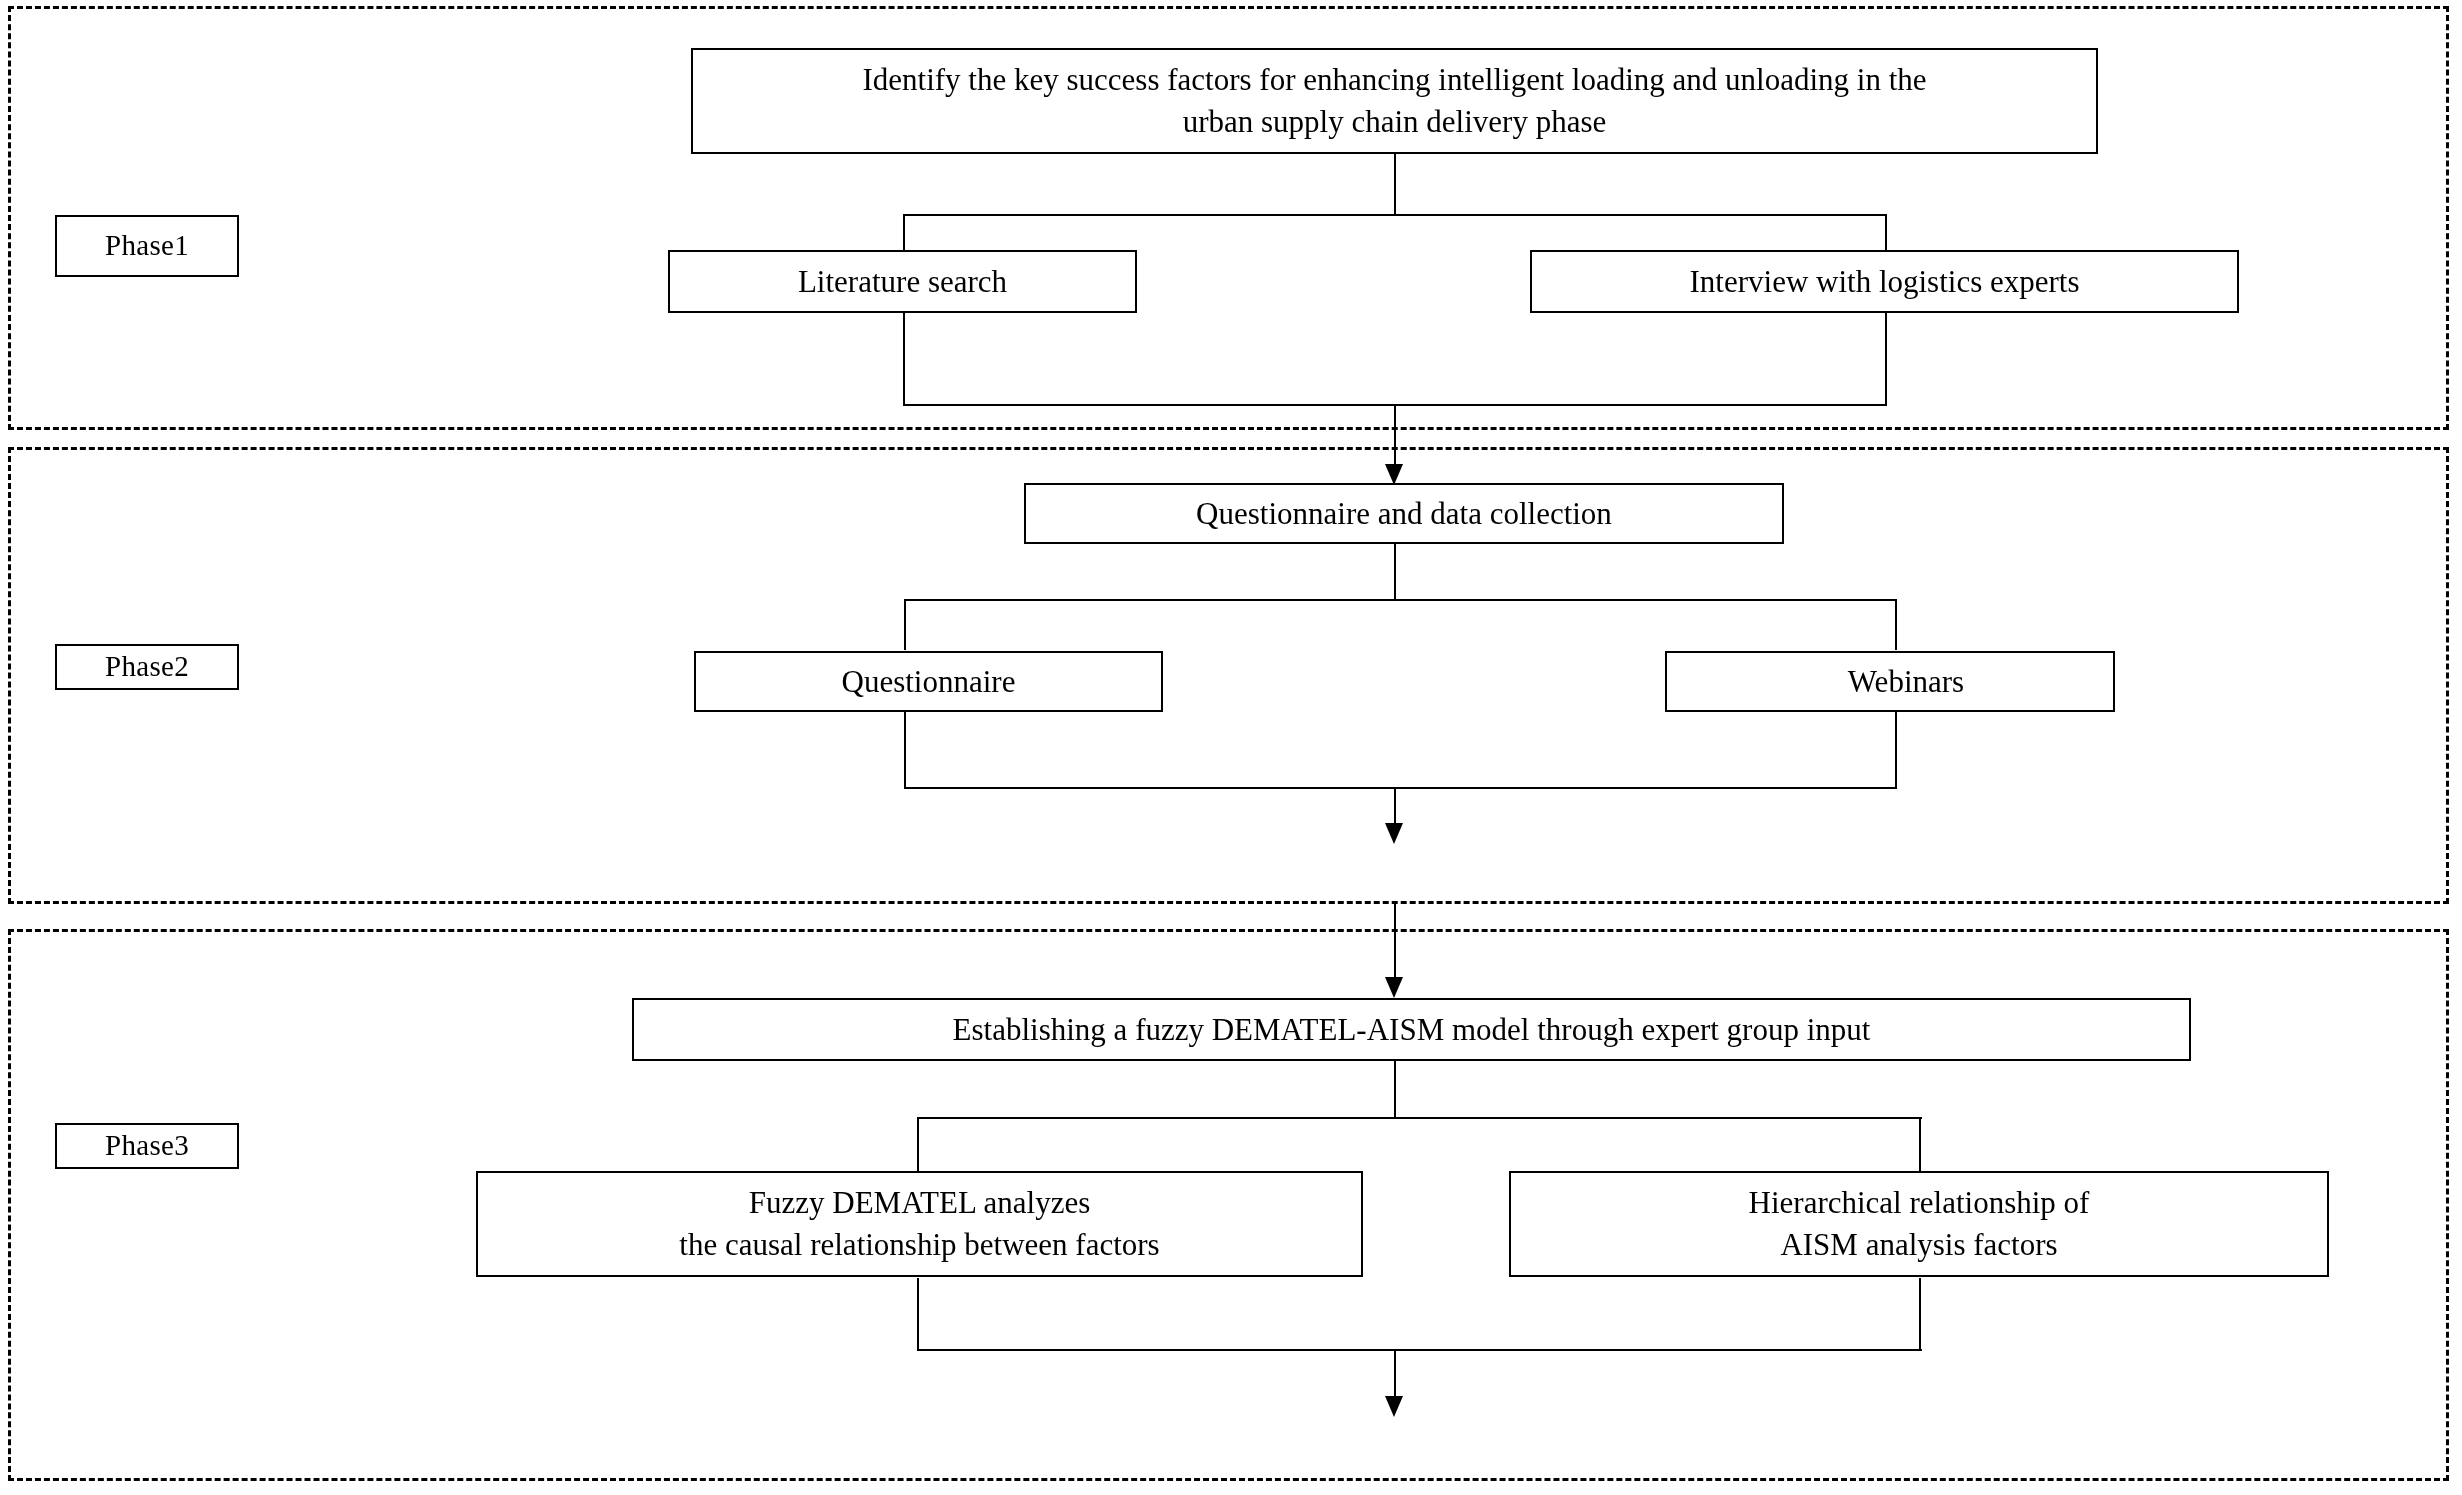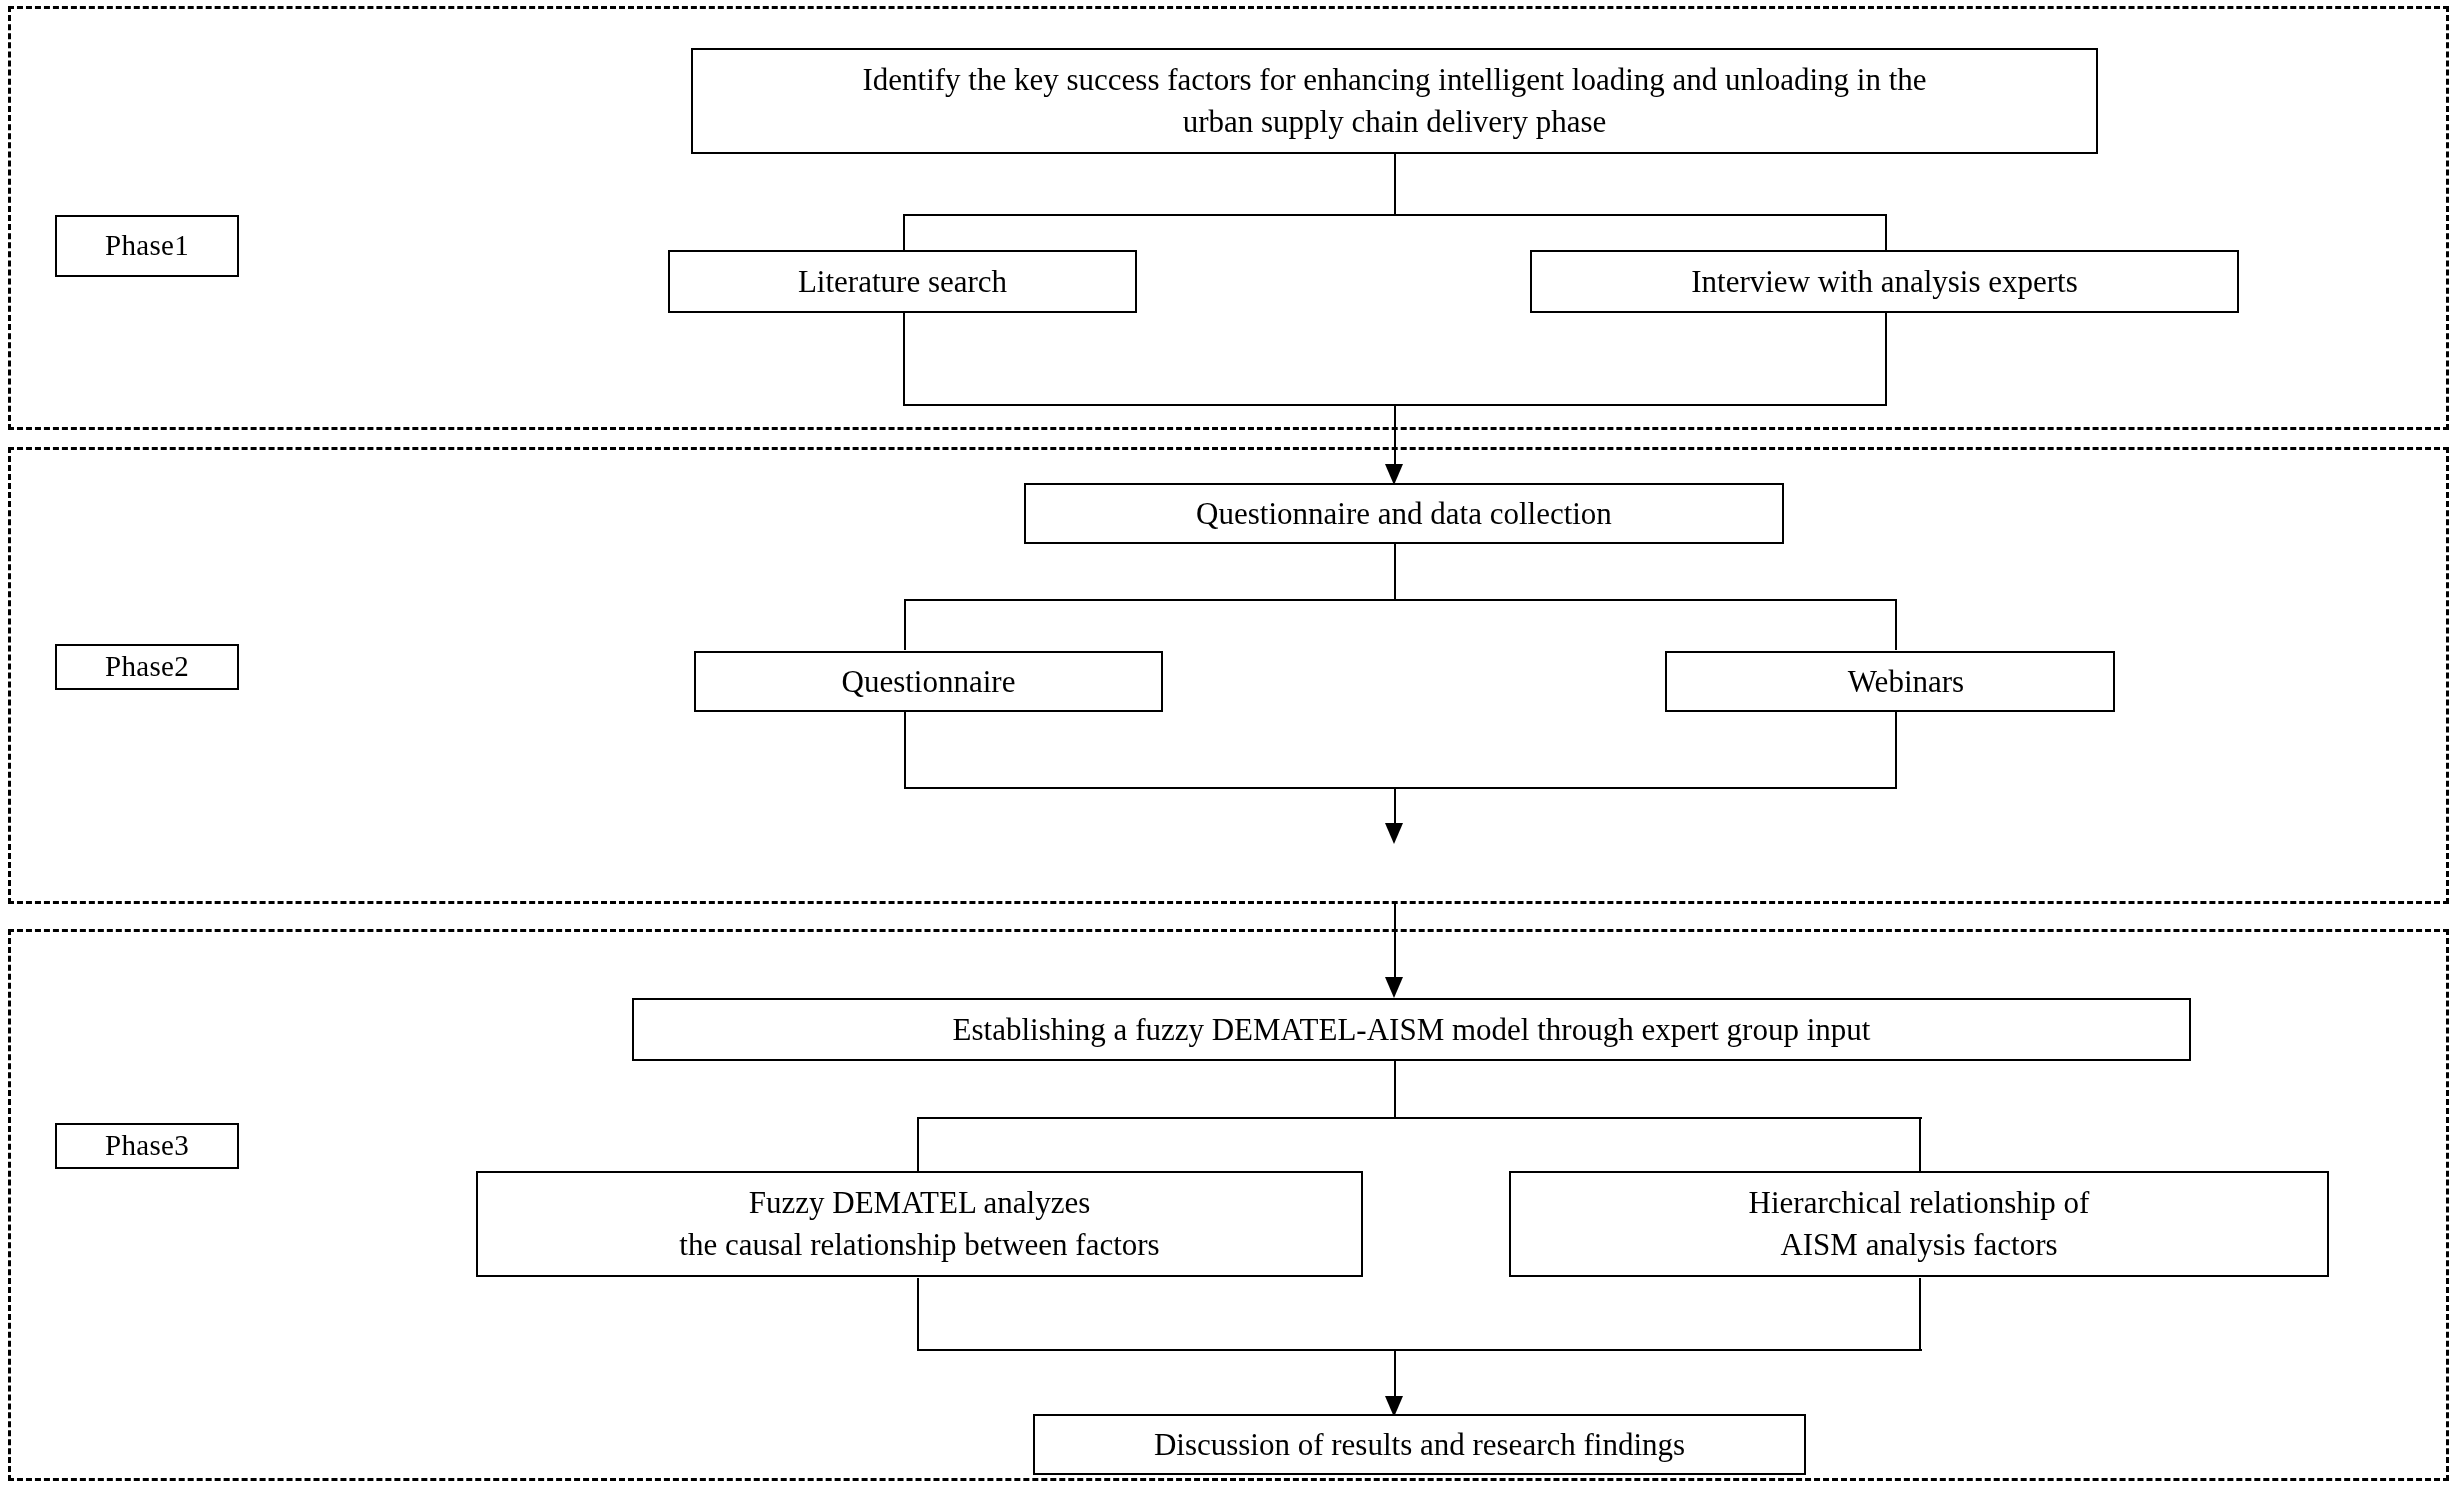--- a/index.html
+++ b/index.html
@@ -87,21 +87,21 @@
 
   <div class="hline" style="left:903px; top:214px; width:984px; height:2.2px;"></div>
   <div class="vline" style="left:903px; top:214px; width:2.2px; height:36px;"></div>
   <div class="vline" style="left:1885px; top:214px; width:2.2px; height:36px;"></div>
 
   <div class="node" style="left:668px; top:250px; width:469px; height:63px;">
     <span>Literature search</span>
   </div>
 
   <div class="node" style="left:1530px; top:250px; width:709px; height:63px;">
-    <span>Interview with analysis experts</span>
+    <span>Interview with logistics experts</span>
   </div>
 
   <div class="vline" style="left:903px; top:312px; width:2.2px; height:92px;"></div>
   <div class="vline" style="left:1885px; top:312px; width:2.2px; height:92px;"></div>
   <div class="hline" style="left:903px; top:404px; width:984px; height:2.2px;"></div>
   <div class="vline" style="left:1394px; top:404px; width:2.2px; height:64px;"></div>
   <div class="arrow" style="left:1385px; top:464px;"></div>
 
   <div class="phase-panel" style="left:7.8px; top:447px; width:2441px; height:457px;"></div>
 
@@ -160,18 +160,15 @@
     <span>Hierarchical relationship of
 AISM analysis factors</span>
   </div>
 
   <div class="vline" style="left:917px; top:1278px; width:2.2px; height:73px;"></div>
   <div class="vline" style="left:1919px; top:1278px; width:2.2px; height:73px;"></div>
   <div class="hline" style="left:917px; top:1349px; width:1005px; height:2.2px;"></div>
   <div class="vline" style="left:1394px; top:1349px; width:2.2px; height:51px;"></div>
   <div class="arrow" style="left:1385px; top:1396px;"></div>
 
-  <div class="node" style="left:1033px; top:1414px; width:773px; height:61px;">
-    <span>Discussion of results and research findings</span>
-  </div>
 
 </div>
 
 
 </body></html>

